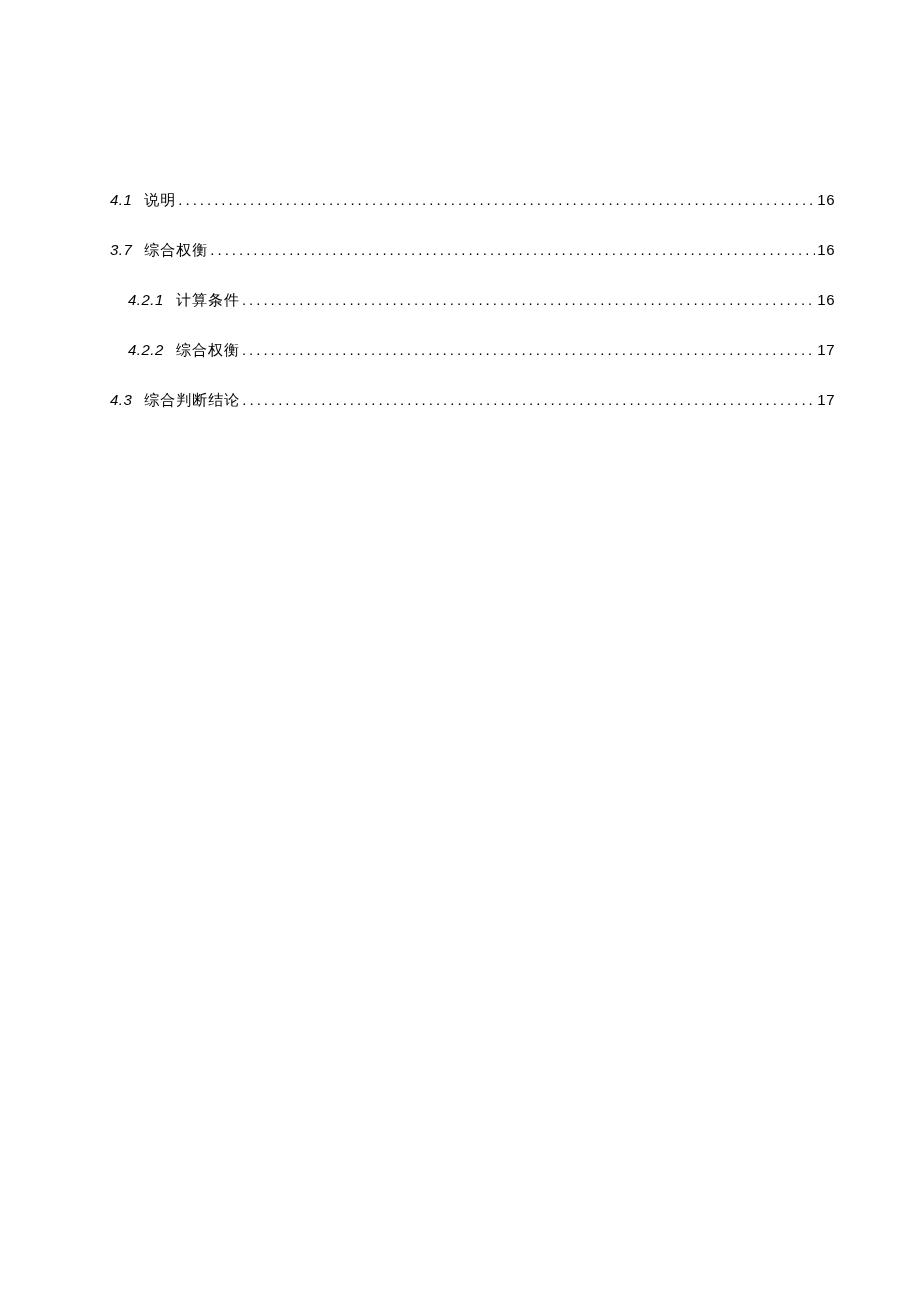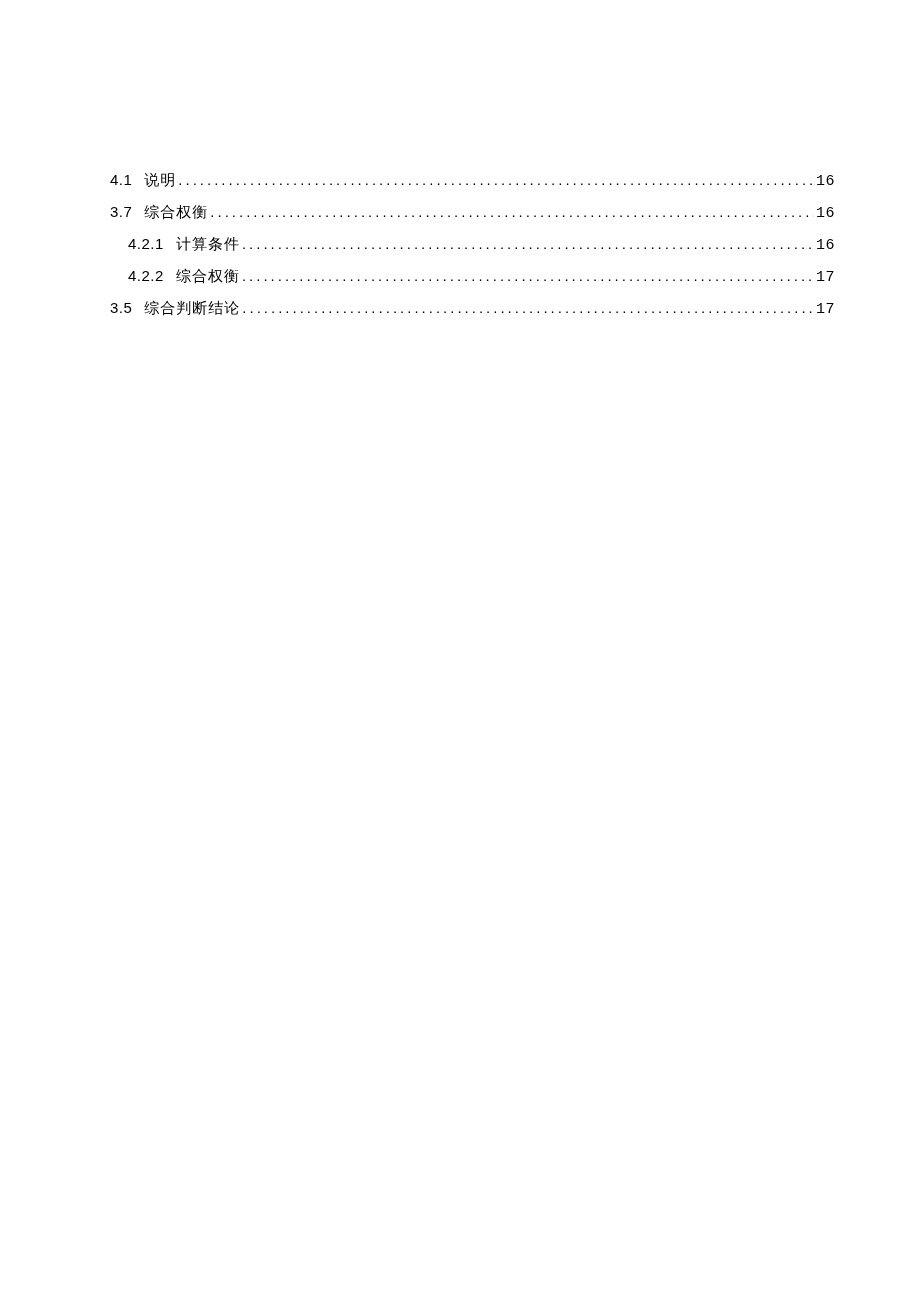--- a/index.html
+++ b/index.html
@@ -27,39 +27,41 @@
     .toc-entry.level-1 {
       padding-left: 0;
     }
     .toc-entry.level-2 {
       padding-left: 18px;
     }
     .toc-number {
       font-family: Arial, "Helvetica Neue", sans-serif;
       margin-right: 12px;
       letter-spacing: 0.5px;
+      font-style: italic;
     }
     .toc-title {
       letter-spacing: 1px;
       text-align: center;
     }
     .toc-dots {
       flex: 1;
       overflow: hidden;
       letter-spacing: 3px;
       margin-left: 2px;
       margin-right: 2px;
       font-family: Arial, sans-serif;
     }
     .toc-dots::after {
       content: ".....................................................................................................................................................................................";
     }
     .toc-page {
-      font-family: Liberation Mono, monospace;
+      font-family: Liberation Sans, sans-serif;
       letter-spacing: 0.5px;
+      margin-top: 20px;
     }
   </style>
 </head>
 <body>
 
 <div>
   <div class="toc-entry level-1">
     <span class="toc-number">4.1</span>
     <span class="toc-title">说明</span>
     <span class="toc-dots"></span>
@@ -77,18 +79,18 @@
     <span class="toc-dots"></span>
     <span class="toc-page">16</span>
   </div>
   <div class="toc-entry level-2">
     <span class="toc-number">4.2.2</span>
     <span class="toc-title">综合权衡</span>
     <span class="toc-dots"></span>
     <span class="toc-page">17</span>
   </div>
   <div class="toc-entry level-1">
-    <span class="toc-number">3.5</span>
+    <span class="toc-number">4.3</span>
     <span class="toc-title">综合判断结论</span>
     <span class="toc-dots"></span>
     <span class="toc-page">17</span>
   </div>
 </div>
 
 </body></html>

